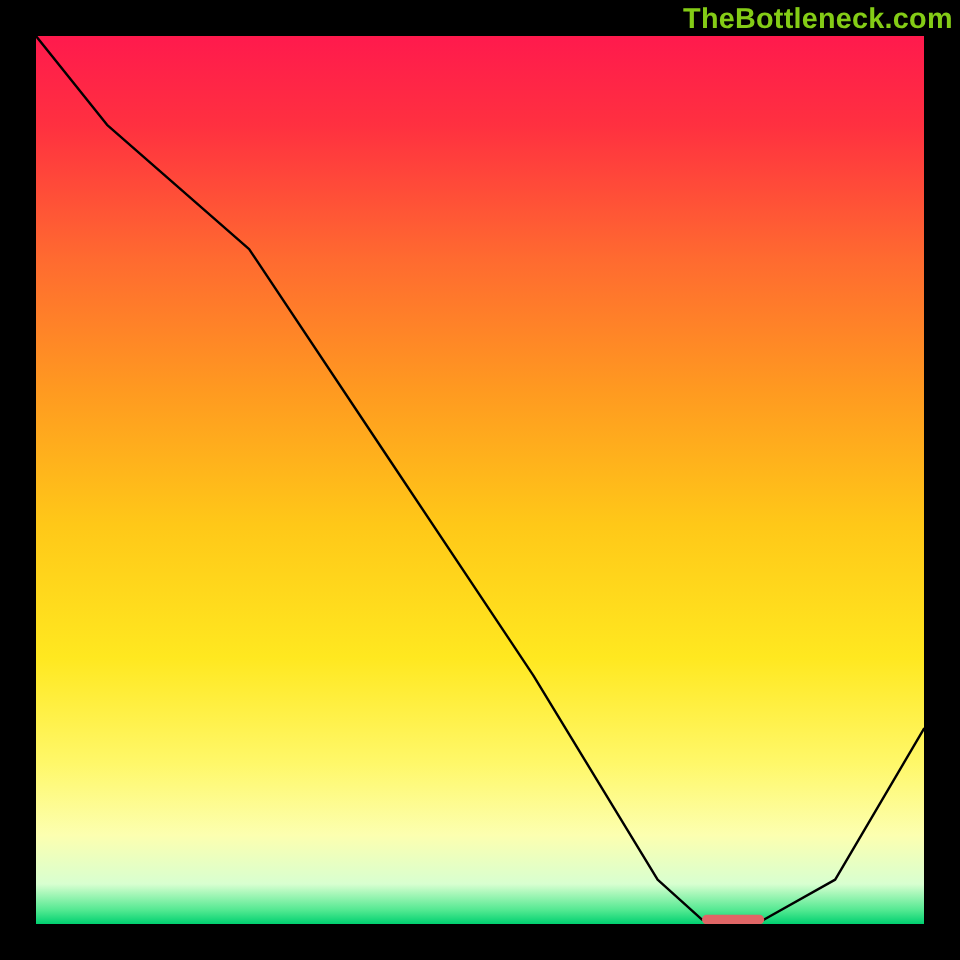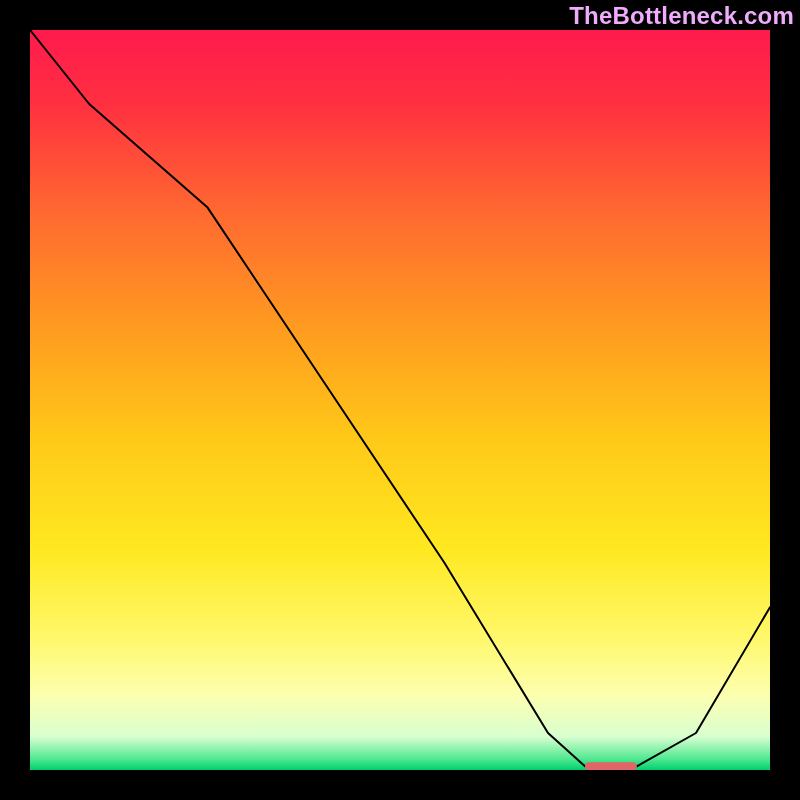--- a/index.html
+++ b/index.html
@@ -14,21 +14,21 @@
   .frame {
     position: relative;
     width: 800px;
     height: 800px;
     background: #000;
   }
   .watermark {
     position: absolute;
     top: 2px;
     right: 6px;
-    color: #f0abfc;
+    color: #84cc16;
     font-size: 24px;
     font-weight: 600;
     letter-spacing: 0.2px;
     z-index: 10;
   }
   .plot-area {
     position: absolute;
     left: 30px;
     top: 30px;
     width: 740px;

